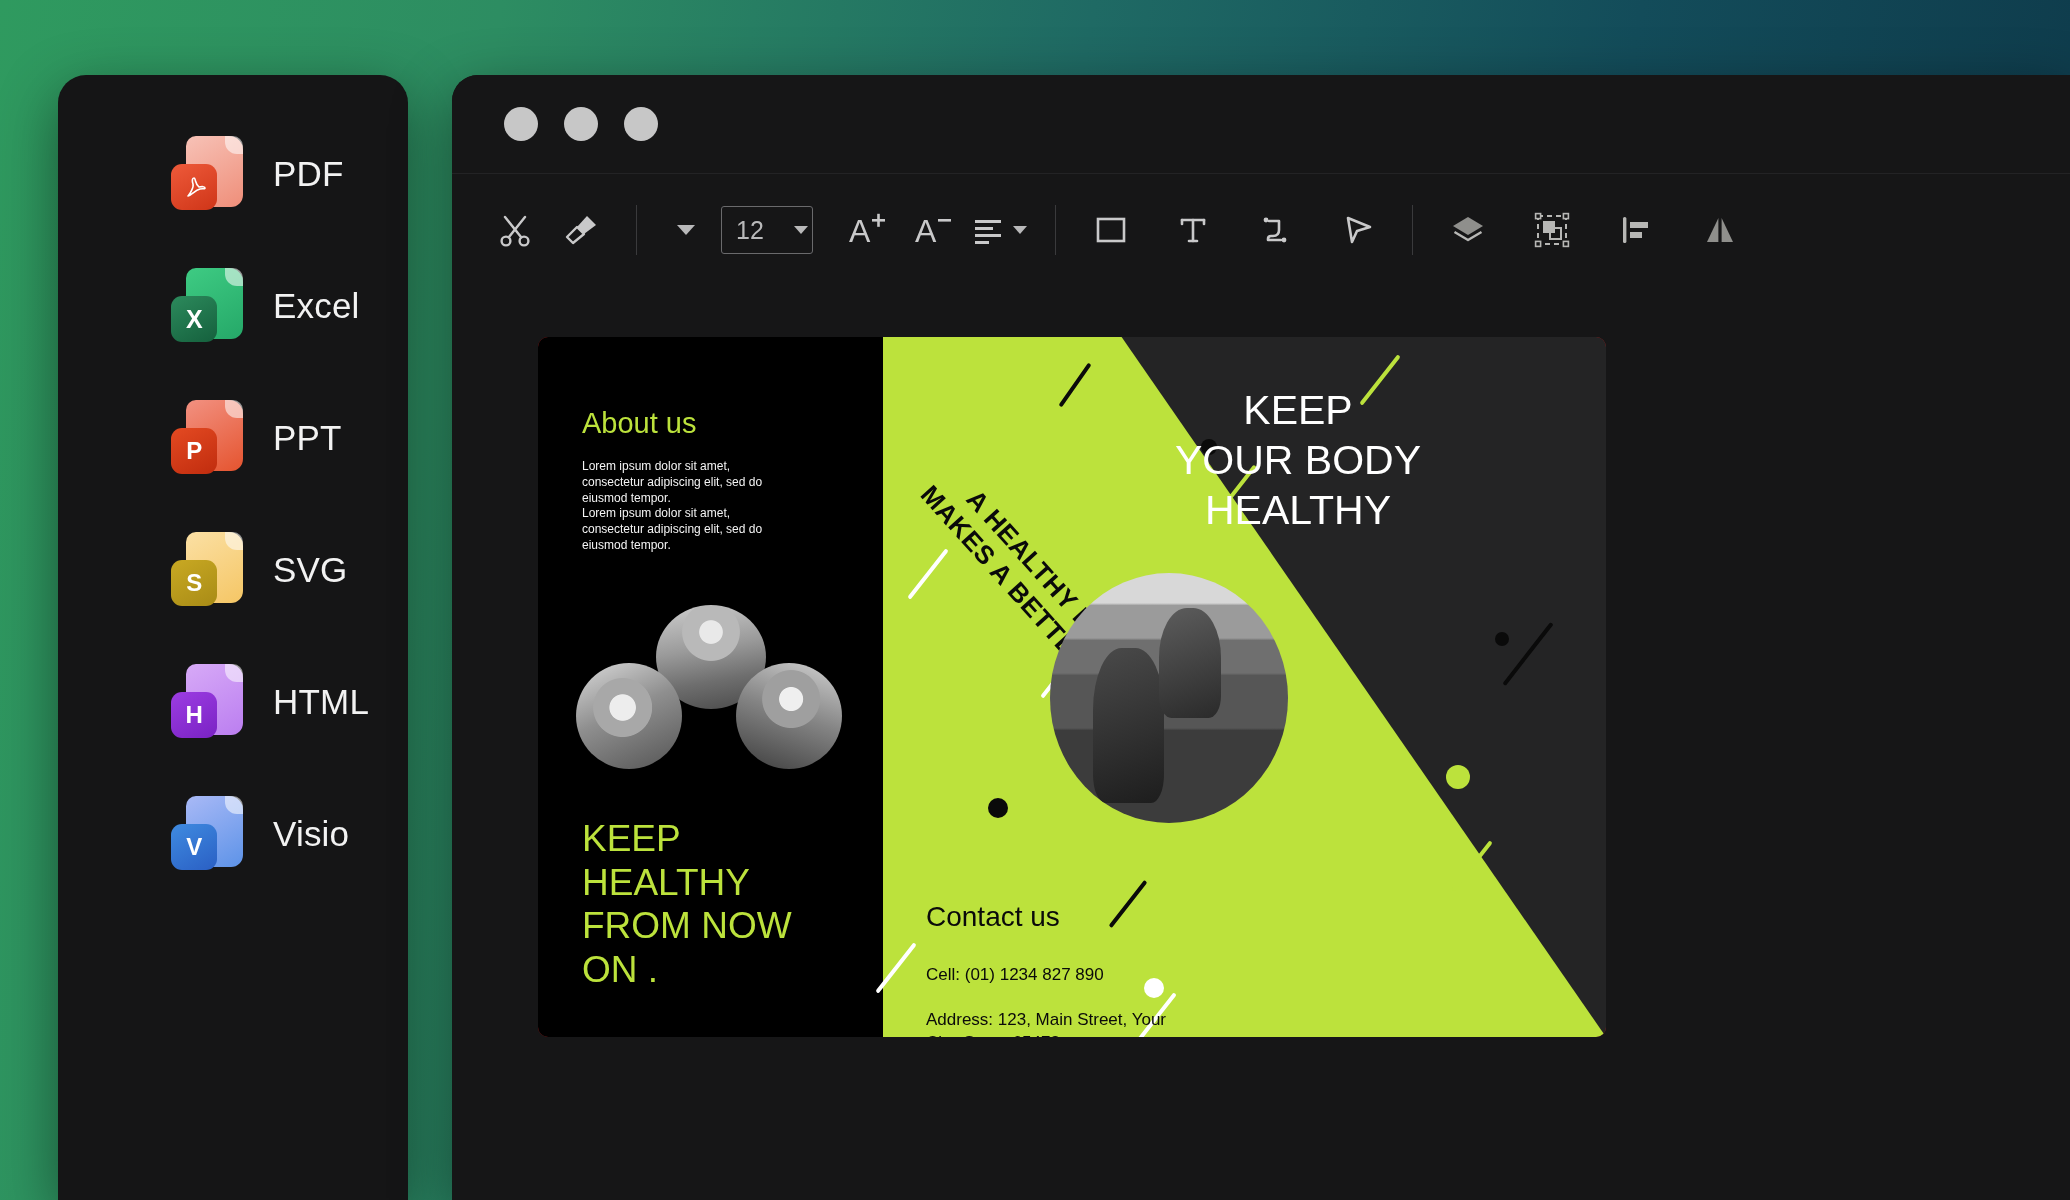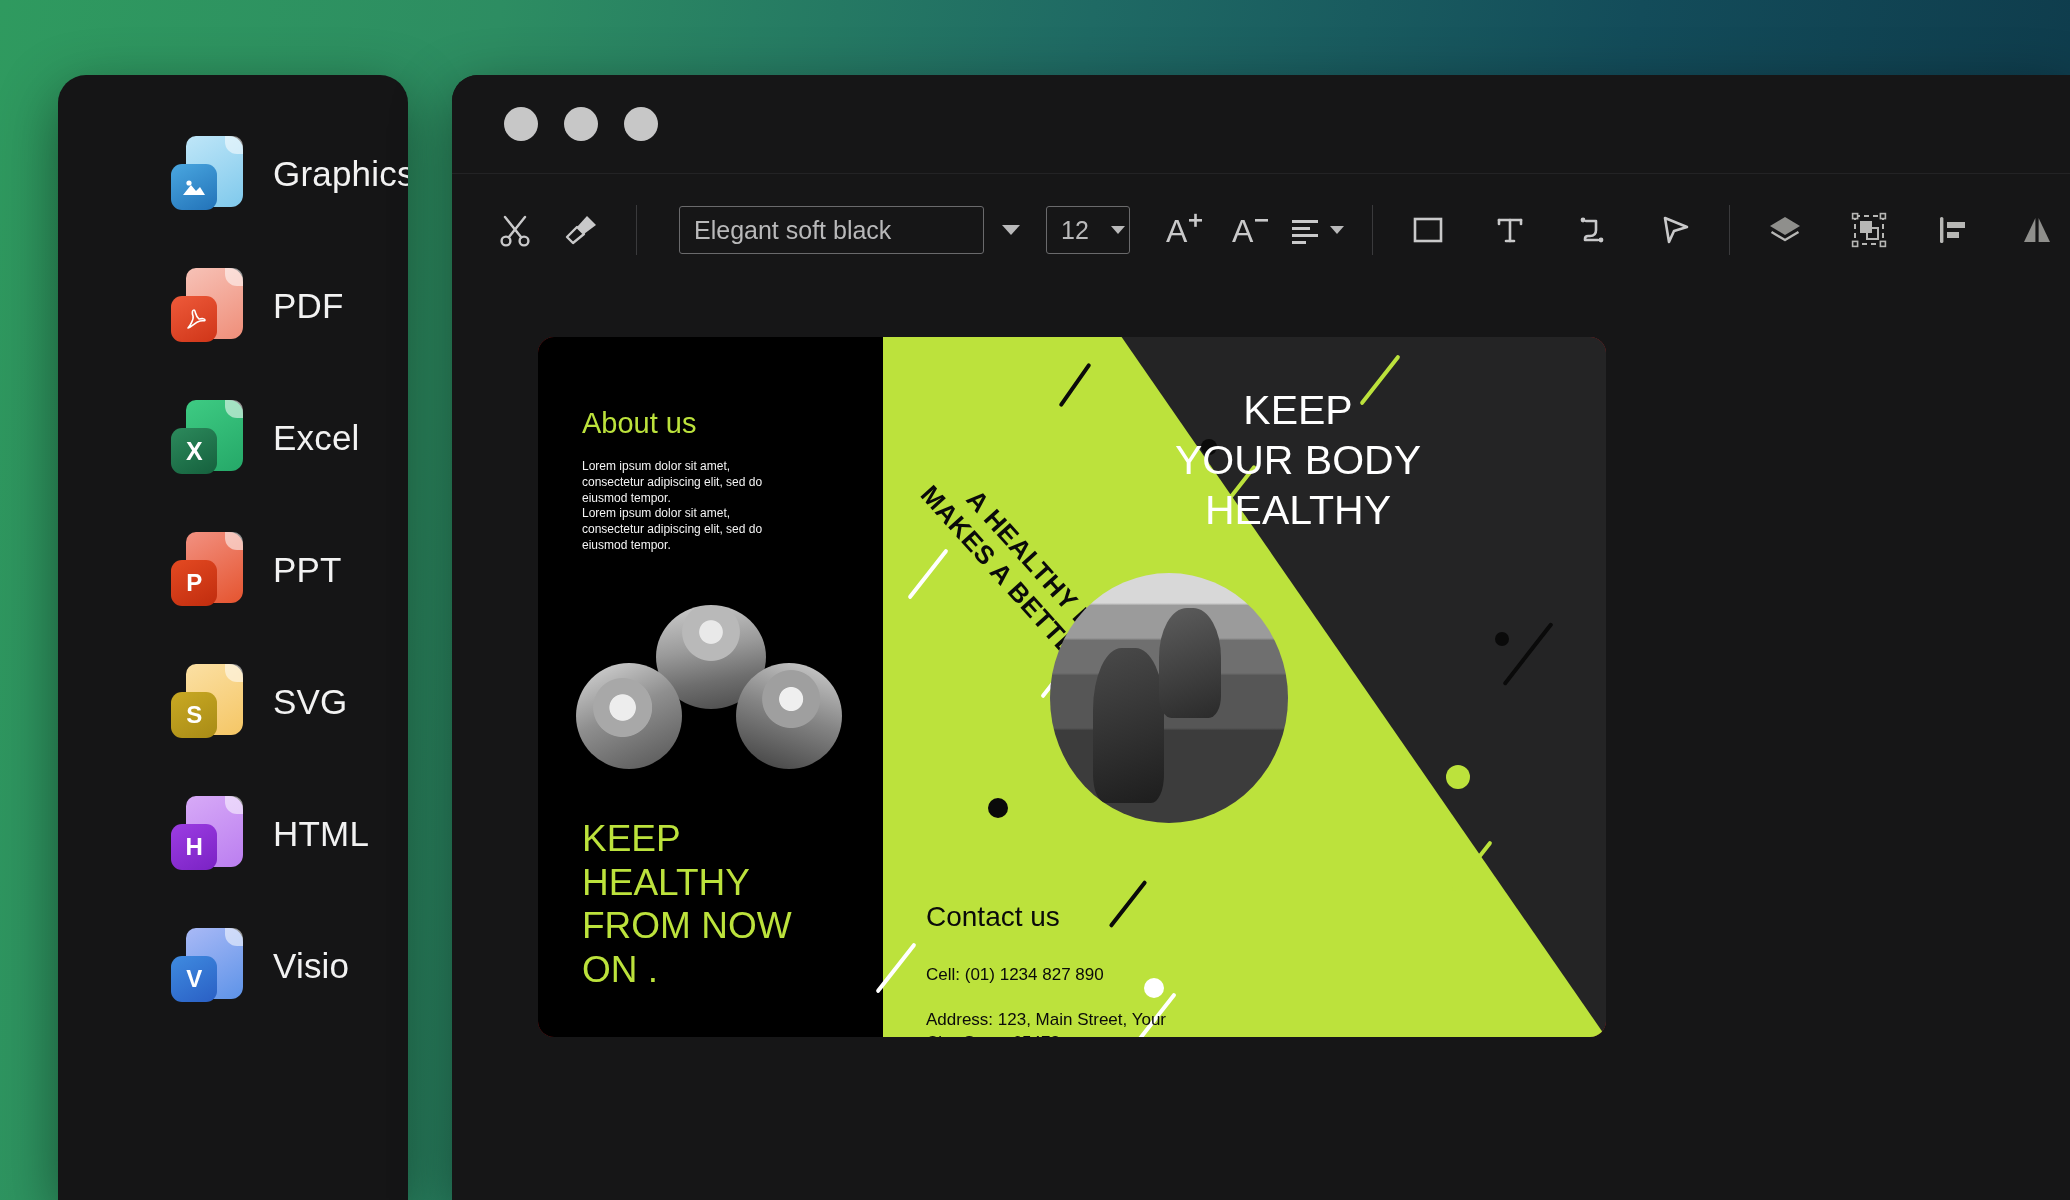--- a/index.html
+++ b/index.html
@@ -86,21 +86,21 @@
     width:0;height:0;border-left:9px solid transparent;border-right:9px solid transparent;
     border-top:10px solid #b9b9ba;cursor:pointer;flex:0 0 auto;
   }
   .caret.standalone{margin-left:18px;}
   .caret.mini{border-left-width:7px;border-right-width:7px;border-top-width:8px;margin-left:6px;}
 
   
   .canvas{position:absolute;left:0;top:210px;width:100%;height:915px;background:#161617;}
   .doc{
     position:absolute;left:86px;top:52px;width:1068px;height:700px;
-    border-radius:16px;overflow:hidden;background:#b91c1c;
+    border-radius:10px;overflow:hidden;background:#b91c1c;
   }
 
   
   .p-left{position:absolute;left:0;top:0;width:345px;height:100%;background:#000;}
   .p-right{position:absolute;left:345px;top:0;width:723px;height:100%;background:#242425;}
   .greenwedge{
     position:absolute;left:345px;top:0;width:723px;height:100%;
     background:#bce23c;
     clip-path:polygon(0 0,33% 0,100% 100%,0 100%);
   }
@@ -170,33 +170,20 @@
 </head>
 <body>
 
 <div class="stage">
 
   <div class="backdrop"></div>
 
   <div class="sidebar">
     <div class="side-list">
 
-      <div class="side-item">
-        <span class="fico">
-          <span class="sheet" style="background:linear-gradient(150deg,#bfe6f8,#7fc9ec)"></span>
-          <span class="tile" style="background:linear-gradient(150deg,#4aa7e0,#2272b8)">
-            <svg width="26" height="22" viewBox="0 0 26 22">
-                <rect x="1" y="1" width="24" height="20" rx="3" fill="none" stroke="#fff" stroke-width="0"></rect>
-                <circle cx="8" cy="7" r="2.6" fill="#fff"></circle>
-                <path d="M2 19 L10 9 L15 15 L19 11 L24 19 Z" fill="#fff"></path>
-              </svg>
-          </span>
-        </span>
-        <span class="side-label">Graphics</span>
-      </div>
 
       <div class="side-item">
         <span class="fico">
           <span class="sheet" style="background:linear-gradient(150deg,#f7c2b7,#ef8e79)"></span>
           <span class="tile" style="background:linear-gradient(150deg,#ee5a3a,#cf3518)">
             <svg width="26" height="26" viewBox="0 0 26 26">
                 <path d="M13 4c-2 0-2 3-1 6 1 3-3 10-5 12 4-1 7-6 12-7 3-.6 5 .4 5-1 0-1.6-3-1.6-6-1-2-2-3-4-3.5-6C13.9 5.2 14 4 13 4z" fill="none" stroke="#fff" stroke-width="1.6" stroke-linejoin="round"></path>
               </svg>
           </span>
         </span>
@@ -268,23 +255,20 @@
 
       <div class="tbtn">
         <svg width="42" height="42" viewBox="0 0 42 42" fill="none" stroke="#c9c9ca" stroke-width="2.4" stroke-linejoin="round">
           <path d="M27 7 L36 16 L24 25 L17 18 Z" fill="#c9c9ca" stroke="none"></path>
           <path d="M17 18 L24 25 L13 34 L7 28 Z"></path>
         </svg>
       </div>
 
       <span class="sep"></span>
 
-      <div class="field font">
-        <span title="Font name">Elegant soft black</span>
-      </div>
       <span class="caret standalone"></span>
 
       <div class="field size">
         <span>12</span>
         <span class="caret mini"></span>
       </div>
 
       <div class="tbtn" style="margin-left:22px">
         <svg width="42" height="42" viewBox="0 0 42 42">
           <text x="2" y="33" font-family="Liberation Sans, sans-serif" font-size="32" fill="#c9c9ca">A</text>

